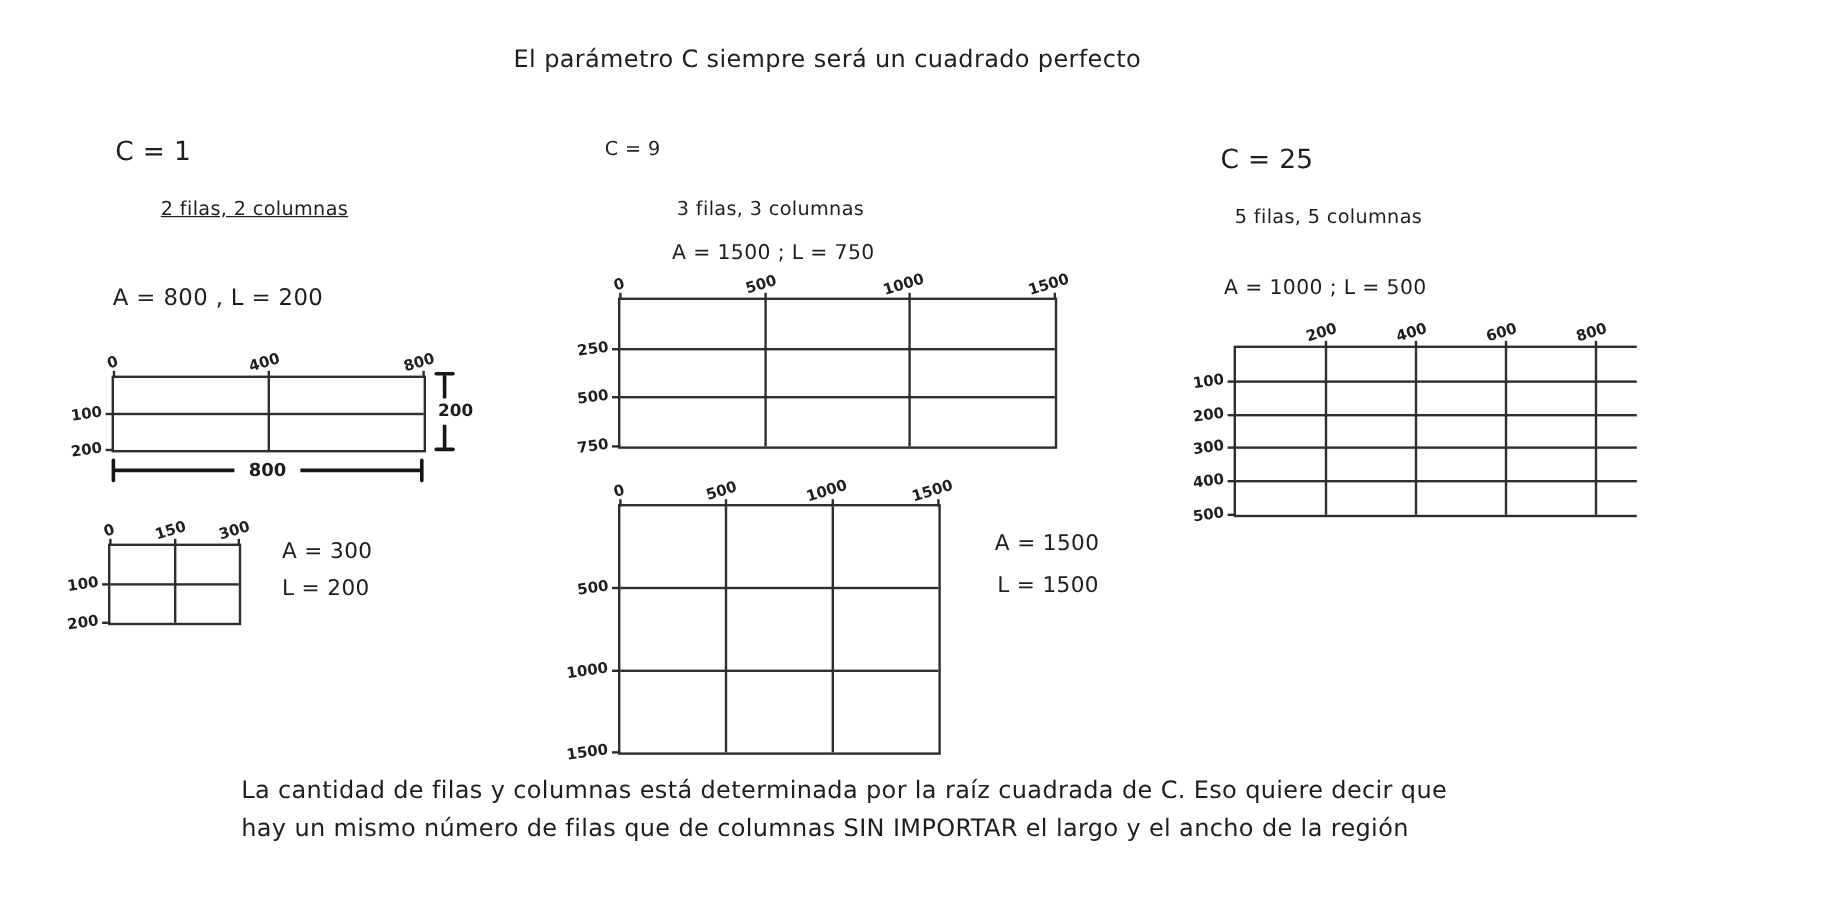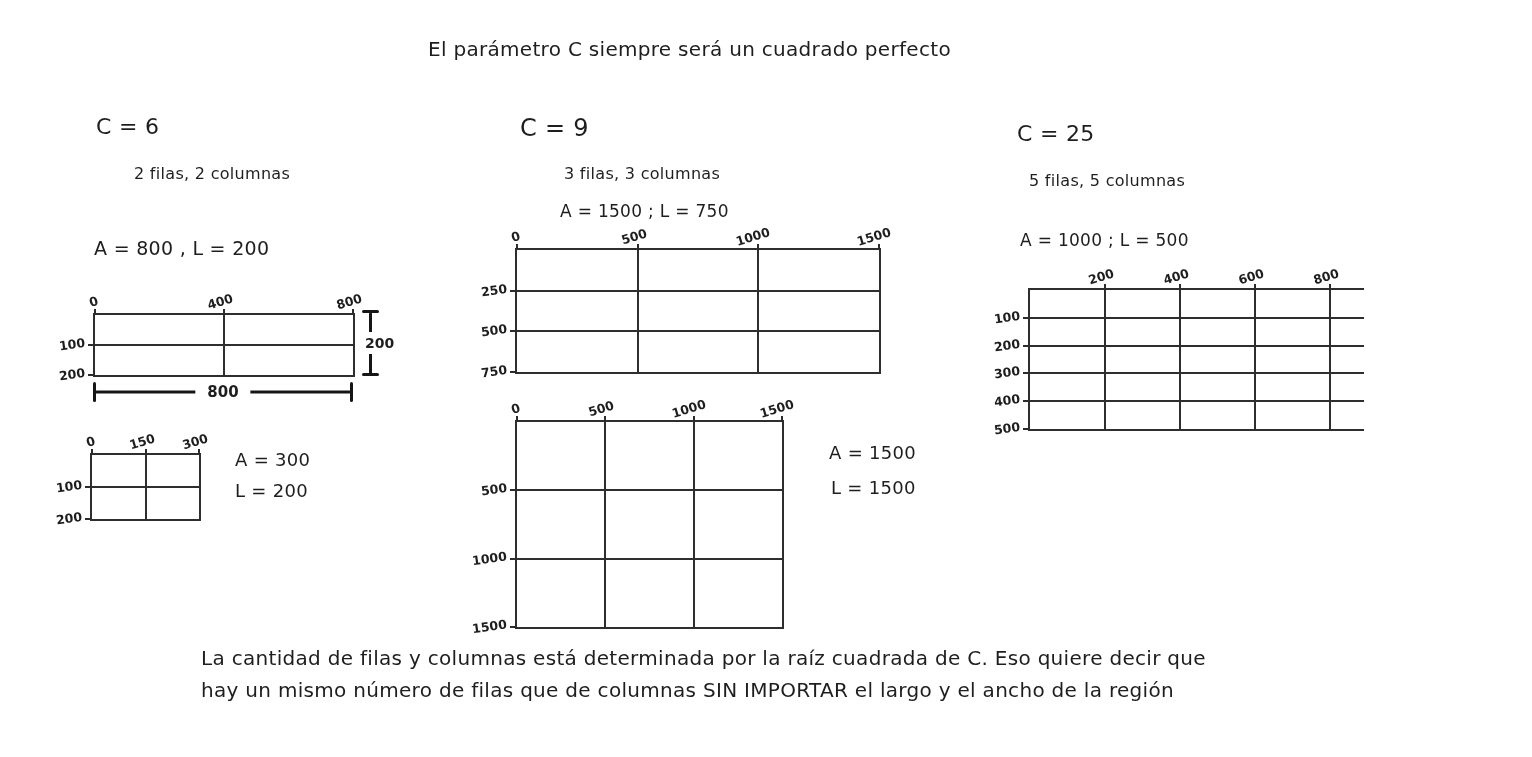--- a/index.html
+++ b/index.html
@@ -32,22 +32,22 @@
   .dv-label{position:absolute;left:3px;top:50%;transform:translateY(-50%);background:#fff;
             padding:3px 1px;font-weight:bold;font-size:14px;}
 </style>
 </head>
 <body>
 
 <div class="page">
 
   <div class="txt hand" style="left:428px;top:37px;font-size:20px;">El parámetro C siempre será un cuadrado perfecto</div>
 
-  <div class="txt hand" style="left:96px;top:114px;font-size:22px;">C = 6</div>
-  <div class="txt hand" style="left:134px;top:164px;font-size:16px;">2 filas, 2 columnas</div>
+  <div class="txt hand" style="left:96px;top:114px;font-size:22px;">C = 1</div>
+  <div class="txt hand" style="left:134px;top:164px;font-size:16px;text-decoration:underline;">2 filas, 2 columnas</div>
   <div class="txt hand bold" style="left:94px;top:237px;font-size:19px;">A = 800 ,   L = 200</div>
 
   <div class="grid-box" style="left:93px;top:313px;width:258px;height:60px;">
       <div class="gl v" style="left: 50%;"></div>
       <div class="gl h" style="top: 50%;"></div>
       <div class="xdash" style="left: 0%;"></div>
       <div class="xt" style="left: 0%;">0</div>
       <div class="xdash" style="left: 50%;"></div>
       <div class="xt" style="left: 50%;">400</div>
       <div class="xdash" style="left: 100%;"></div>
@@ -83,21 +83,21 @@
       <div class="xt" style="left: 100%;">300</div>
       <div class="ydash" style="top: 50%;"></div>
       <div class="yt" style="top: 50%;">100</div>
       <div class="ydash" style="top: 100%;"></div>
       <div class="yt" style="top: 100%;">200</div>
     </div>
 
   <div class="txt hand bold" style="left:235px;top:449px;font-size:18px;">A = 300</div>
   <div class="txt hand bold" style="left:235px;top:480px;font-size:18px;">L = 200</div>
 
-  <div class="txt hand" style="left:520px;top:114px;font-size:24px;">C = 9</div>
+  <div class="txt hand" style="left:504px;top:114px;font-size:16px;">C = 9</div>
   <div class="txt hand" style="left:534px;top:164px;font-size:16px;margin-left:30px;">3 filas, 3 columnas</div>
   <div class="txt hand bold" style="left:560px;top:201px;font-size:17px;">A = 1500 ;   L = 750</div>
 
   <div class="grid-box" style="left:515px;top:248px;width:362px;height:122px;">
       <div class="gl v" style="left: 33.3333%;"></div>
       <div class="gl v" style="left: 66.6667%;"></div>
       <div class="gl h" style="top: 33.3333%;"></div>
       <div class="gl h" style="top: 66.6667%;"></div>
       <div class="xdash" style="left: 0%;"></div>
       <div class="xt" style="left: 0%;">0</div>

